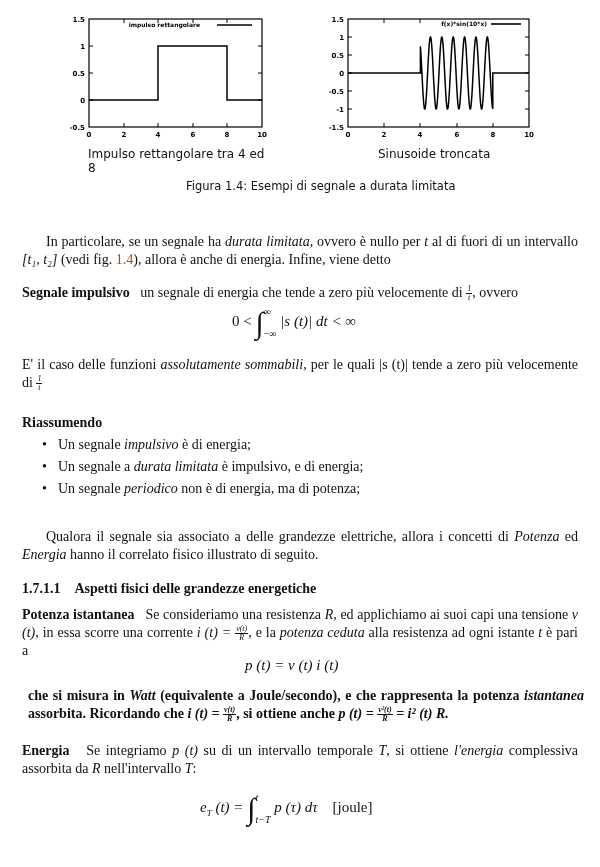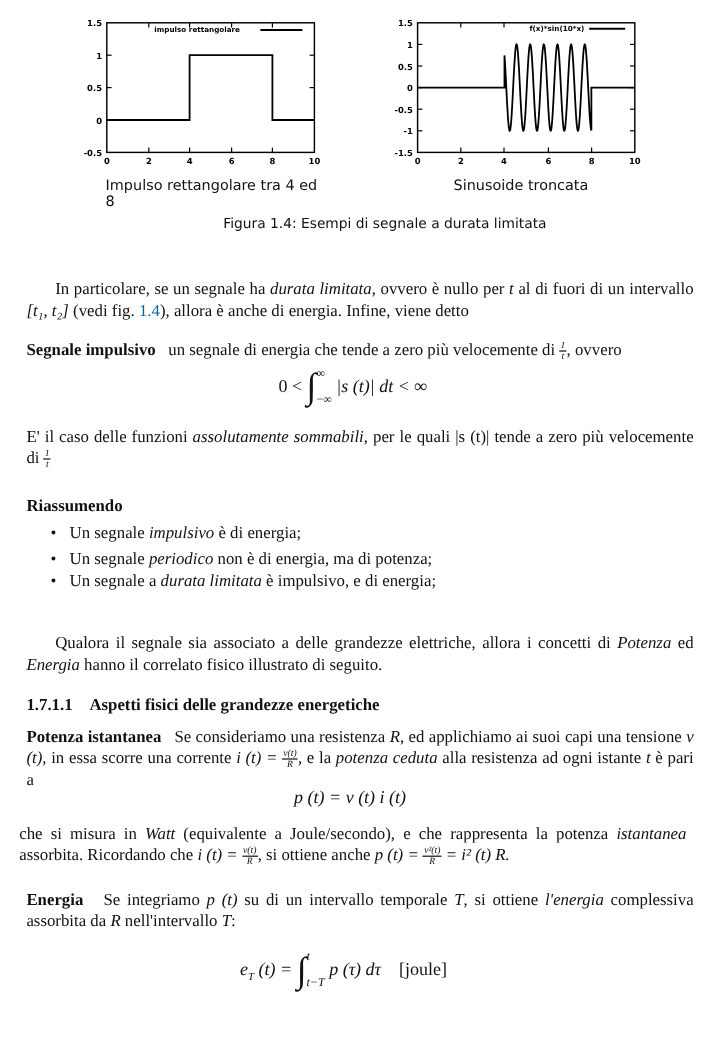--- a/index.html
+++ b/index.html
@@ -7,21 +7,21 @@
          font-family:"DejaVu Serif", "Liberation Serif", serif; }
   .abs { position:absolute; }
   .sans { font-family:"DejaVu Sans", "Liberation Sans", sans-serif; }
   svg text { font-family:"DejaVu Sans", "Liberation Sans", sans-serif; font-weight:bold; }
   .caption-sub { font-size:12px; }
   .para { font-family:"Liberation Serif", "DejaVu Serif", serif; font-size:14px; line-height:18px; text-align:justify; }
   .para b, .run-head { font-weight:bold; }
   .frac { display:inline-block; vertical-align:middle; text-align:center; font-size:8px; line-height:8px; font-style:italic; }
   .frac .num { display:block; border-bottom:1px solid #111; padding:0 1px; }
   .frac .den { display:block; }
-  .ref { color:#0369a1; }
+  .ref { color:#c2410c; }
   ul.bul { margin:0; padding:0; list-style:none; }
   ul.bul li { position:relative; padding-left:18px; }
   ul.bul li::before { content:"•"; position:absolute; left:2px; }
   .eq { font-family:"Liberation Serif", "DejaVu Serif", serif; font-size:15px; }
   .int { font-size:30px; font-style:normal; vertical-align:middle; line-height:1; }
   .lim { display:inline-block; vertical-align:middle; font-size:10px; line-height:12px; }
 </style>
 </head>
 <body>
 
@@ -130,39 +130,39 @@
 </div>
 
 <div class="abs para" style="left:22px;top:356px;width:556px;font-family:Liberation Serif, serif;">
   <span>E' il caso delle funzioni </span><i>assolutamente sommabili</i><span>, per le quali |s (t)| tende a zero più velocemente di </span><span class="frac"><span class="num">1</span><span class="den">t</span></span>
 </div>
 
 <div class="abs para" style="left:22px;top:414px;font-weight:bold;">Riassumendo</div>
 
 <ul class="abs para bul" style="left:40px;top:436px;width:520px;">
   <li style="margin-bottom:4px;"><span>Un segnale </span><i>impulsivo</i><span> è di energia;</span></li>
+  <li style="margin-bottom:4px;"><span>Un segnale a </span><i>durata limitata</i><span> è impulsivo, e di energia;</span></li>
   <li><span>Un segnale </span><i>periodico</i><span> non è di energia, ma di potenza;</span></li>
-  <li style="margin-bottom:4px;"><span>Un segnale a </span><i>durata limitata</i><span> è impulsivo, e di energia;</span></li>
 </ul>
 
 <div class="abs para" style="left:22px;top:528px;width:556px;text-indent:24px;">
   <span>Qualora il segnale sia associato a delle grandezze elettriche, allora i concetti di </span><i>Potenza</i><span> ed </span><i>Energia</i><span> hanno il correlato fisico illustrato di seguito.</span>
 </div>
 
 <div class="abs para" style="left:22px;top:580px;font-weight:bold;">
   <span>1.7.1.1</span>&nbsp;&nbsp;&nbsp;&nbsp;<span>Aspetti fisici delle grandezze energetiche</span>
 </div>
 
 <div class="abs para" style="left:22px;top:606px;width:556px;">
   <b>Potenza istantanea</b>&nbsp;&nbsp;&nbsp;<span>Se consideriamo una resistenza </span><i>R</i><span>, ed applichiamo ai suoi capi una tensione </span><i>v (t)</i><span>, in essa scorre una corrente </span><i>i (t) = </i><span class="frac"><span class="num">v(t)</span><span class="den">R</span></span><span>, e la </span><i>potenza ceduta</i><span> alla resistenza ad ogni istante </span><i>t</i><span> è pari a</span>
 </div>
 
 <div class="abs eq" style="left:245px;top:657px;font-style:italic;">p (t) = v (t) i (t)</div>
 
-<div class="abs para" style="left:16px;top:687px;width:556px;">
+<div class="abs para" style="left:28px;top:687px;width:556px;font-weight:bold;">
   <span>che si misura in </span><i>Watt</i><span> (equivalente a Joule/secondo), e che rappresenta la potenza </span><i>istantanea</i><span> assorbita. Ricordando che </span><i>i (t) = </i><span class="frac"><span class="num">v(t)</span><span class="den">R</span></span><span>, si ottiene anche </span><i>p (t) = </i><span class="frac"><span class="num">v²(t)</span><span class="den">R</span></span><i> = i² (t) R.</i>
 </div>
 
 <div class="abs para" style="left:22px;top:742px;width:556px;">
   <b>Energia</b>&nbsp;&nbsp;&nbsp;<span>Se integriamo </span><i>p (t)</i><span> su di un intervallo temporale </span><i>T</i><span>, si ottiene </span><i>l'energia</i><span> complessiva assorbita da </span><i>R</i><span> nell'intervallo </span><i>T</i><span>:</span>
 </div>
 
 <div class="abs eq" style="left:200px;top:792px;">
   <i>e</i><sub style="font-size:9px;font-style:italic">T</sub><i> (t) =</i>
   <span class="int">∫</span><span class="lim" style="font-style:italic"><span style="display:block">t</span><span style="display:block;margin-top:10px">t−T</span></span>

